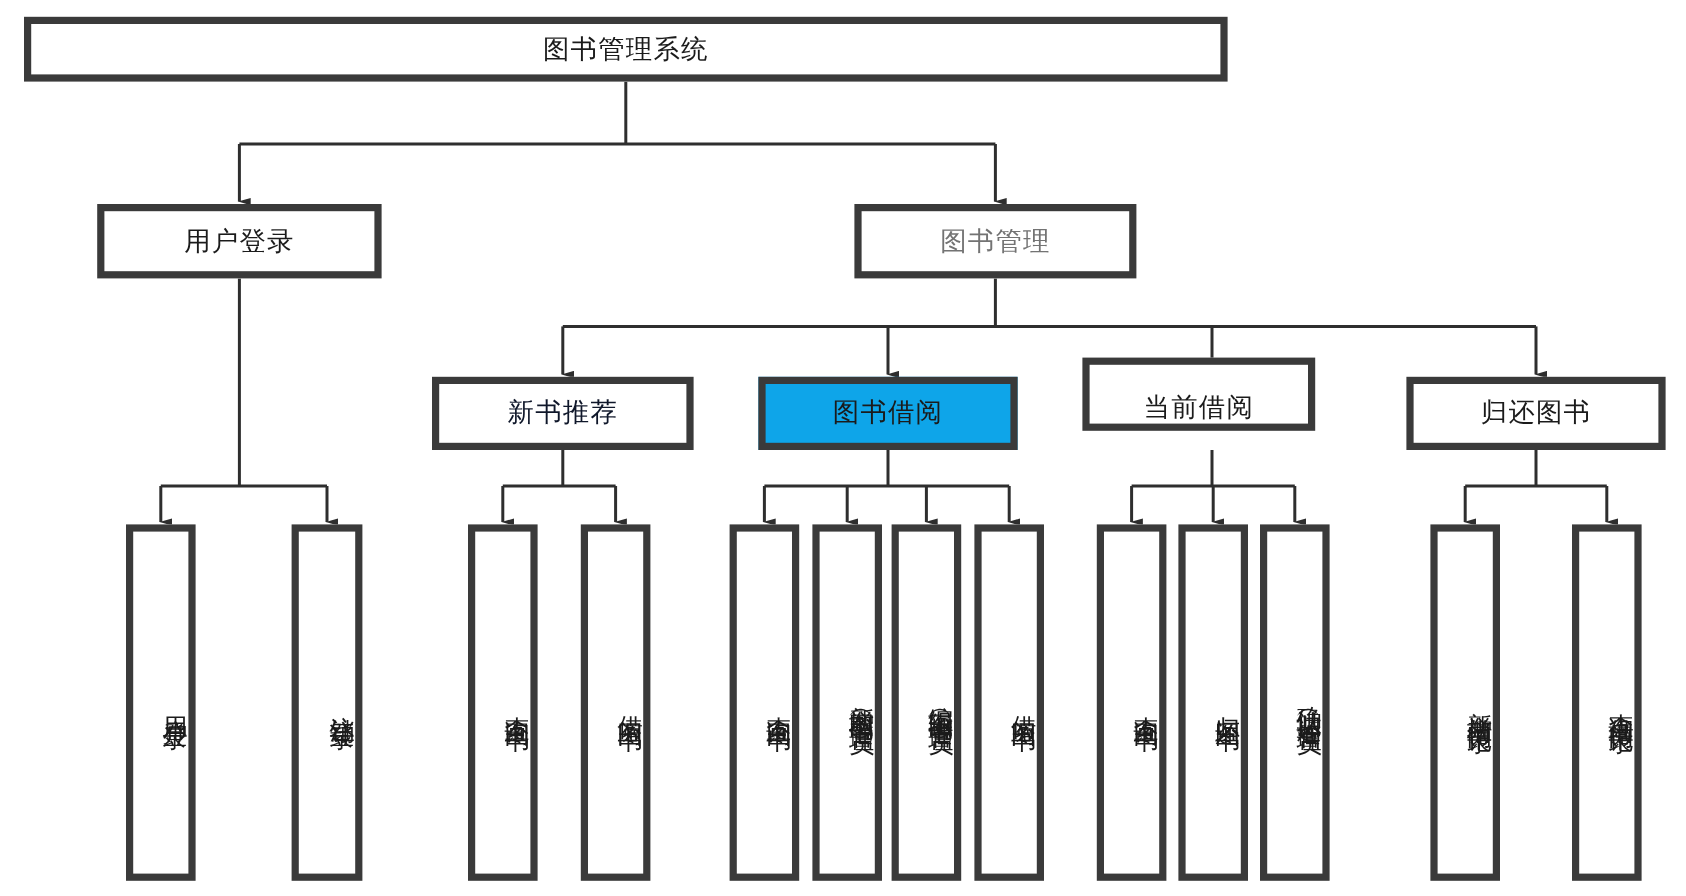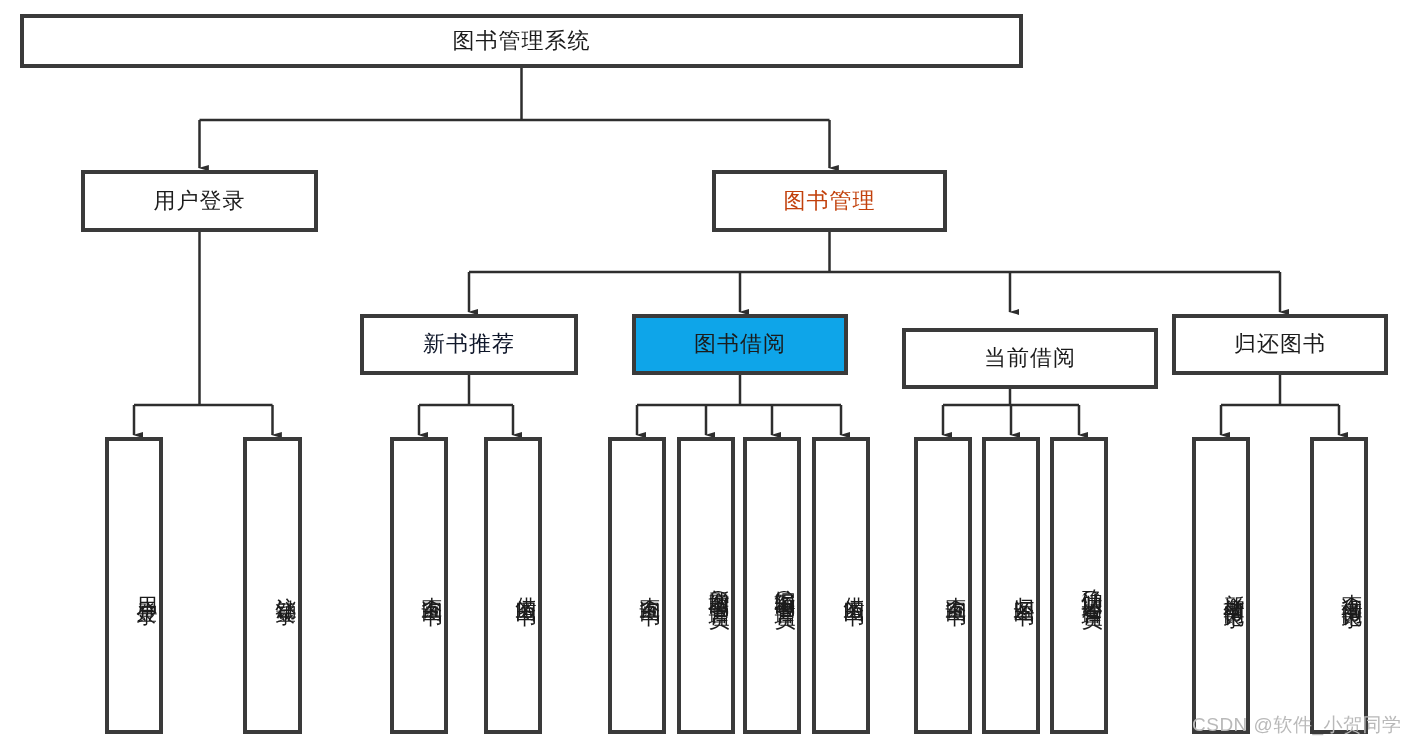--- a/index.html
+++ b/index.html
@@ -22,21 +22,21 @@
     left: 0;
     top: 0;
     width: 1405px;
     height: 747px;
     pointer-events: none;
   }
   .node {
     position: absolute;
     box-sizing: border-box;
     background: #ffffff;
-    border: 4px solid #be185d;
+    border: 6px solid #be185d;
     display: flex;
     align-items: center;
     justify-content: center;
     color: #1b1b1b;
   }
   .node.horiz {
     font-size: 22px;
     letter-spacing: 1px;
     line-height: 1.2;
   }
@@ -113,30 +113,30 @@
       </g>
   </svg>
 
   <div id="node-layer">
       <div class="node horiz" style="left: 20px; top: 14px; width: 1003px; height: 54px; border-color: rgb(58, 58, 58); background: rgb(255, 255, 255); color: rgb(27, 27, 27);">
         <span class="lbl">图书管理系统</span>
       </div>
       <div class="node horiz" style="left: 81px; top: 170px; width: 237px; height: 62px; border-color: rgb(58, 58, 58); background: rgb(255, 255, 255); color: rgb(27, 27, 27);">
         <span class="lbl">用户登录</span>
       </div>
-      <div class="node horiz" style="left: 712px; top: 170px; width: 235px; height: 62px; border-color: rgb(58, 58, 58); background: rgb(255, 255, 255); color: #c2410c;">
+      <div class="node horiz" style="left: 712px; top: 170px; width: 235px; height: 62px; border-color: rgb(58, 58, 58); background: rgb(255, 255, 255); color: #737373;">
         <span class="lbl">图书管理</span>
       </div>
       <div class="node horiz" style="left: 360px; top: 314px; width: 218px; height: 61px; border-color: rgb(58, 58, 58); background: rgb(255, 255, 255); color: #0f172a;">
         <span class="lbl">新书推荐</span>
       </div>
       <div class="node horiz" style="left: 632px; top: 314px; width: 216px; height: 61px; border-color: rgb(58, 58, 58); background: #0ea5e9; color: rgb(27, 27, 27);">
         <span class="lbl">图书借阅</span>
       </div>
-      <div class="node horiz" style="left: 902px; top: 328px; width: 256px; height: 61px; border-color: rgb(58, 58, 58); background: rgb(255, 255, 255); color: rgb(27, 27, 27);">
+      <div class="node horiz" style="left: 902px; top: 298px; width: 194px; height: 61px; border-color: rgb(58, 58, 58); background: rgb(255, 255, 255); color: rgb(27, 27, 27); align-items: flex-end;">
         <span class="lbl">当前借阅</span>
       </div>
       <div class="node horiz" style="left: 1172px; top: 314px; width: 216px; height: 61px; border-color: rgb(58, 58, 58); background: rgb(255, 255, 255); color: rgb(27, 27, 27);">
         <span class="lbl">归还图书</span>
       </div>
       <div class="node vert" style="left: 105px; top: 437px; width: 58px; height: 297px; border-color: rgb(58, 58, 58); background: rgb(255, 255, 255); color: rgb(27, 27, 27);">
         <span class="lbl">用户登录</span>
       </div>
       <div class="node vert" style="left: 243px; top: 437px; width: 59px; height: 297px; border-color: rgb(58, 58, 58); background: rgb(255, 255, 255); color: rgb(27, 27, 27);">
         <span class="lbl">注销登录</span>
@@ -169,15 +169,14 @@
         <span class="lbl">确认归还（管理员）</span>
       </div>
       <div class="node vert" style="left: 1192px; top: 437px; width: 58px; height: 297px; border-color: rgb(58, 58, 58); background: rgb(255, 255, 255); color: rgb(27, 27, 27);">
         <span class="lbl">新增借阅记录</span>
       </div>
       <div class="node vert" style="left: 1310px; top: 437px; width: 58px; height: 297px; border-color: rgb(58, 58, 58); background: rgb(255, 255, 255); color: rgb(27, 27, 27);">
         <span class="lbl">查询借阅记录</span>
       </div>
     </div>
 
-  <div class="watermark" style="left:1192px; top:712px;">CSDN @软件_小贺同学</div>
 
 </div>
 
 </body></html>

